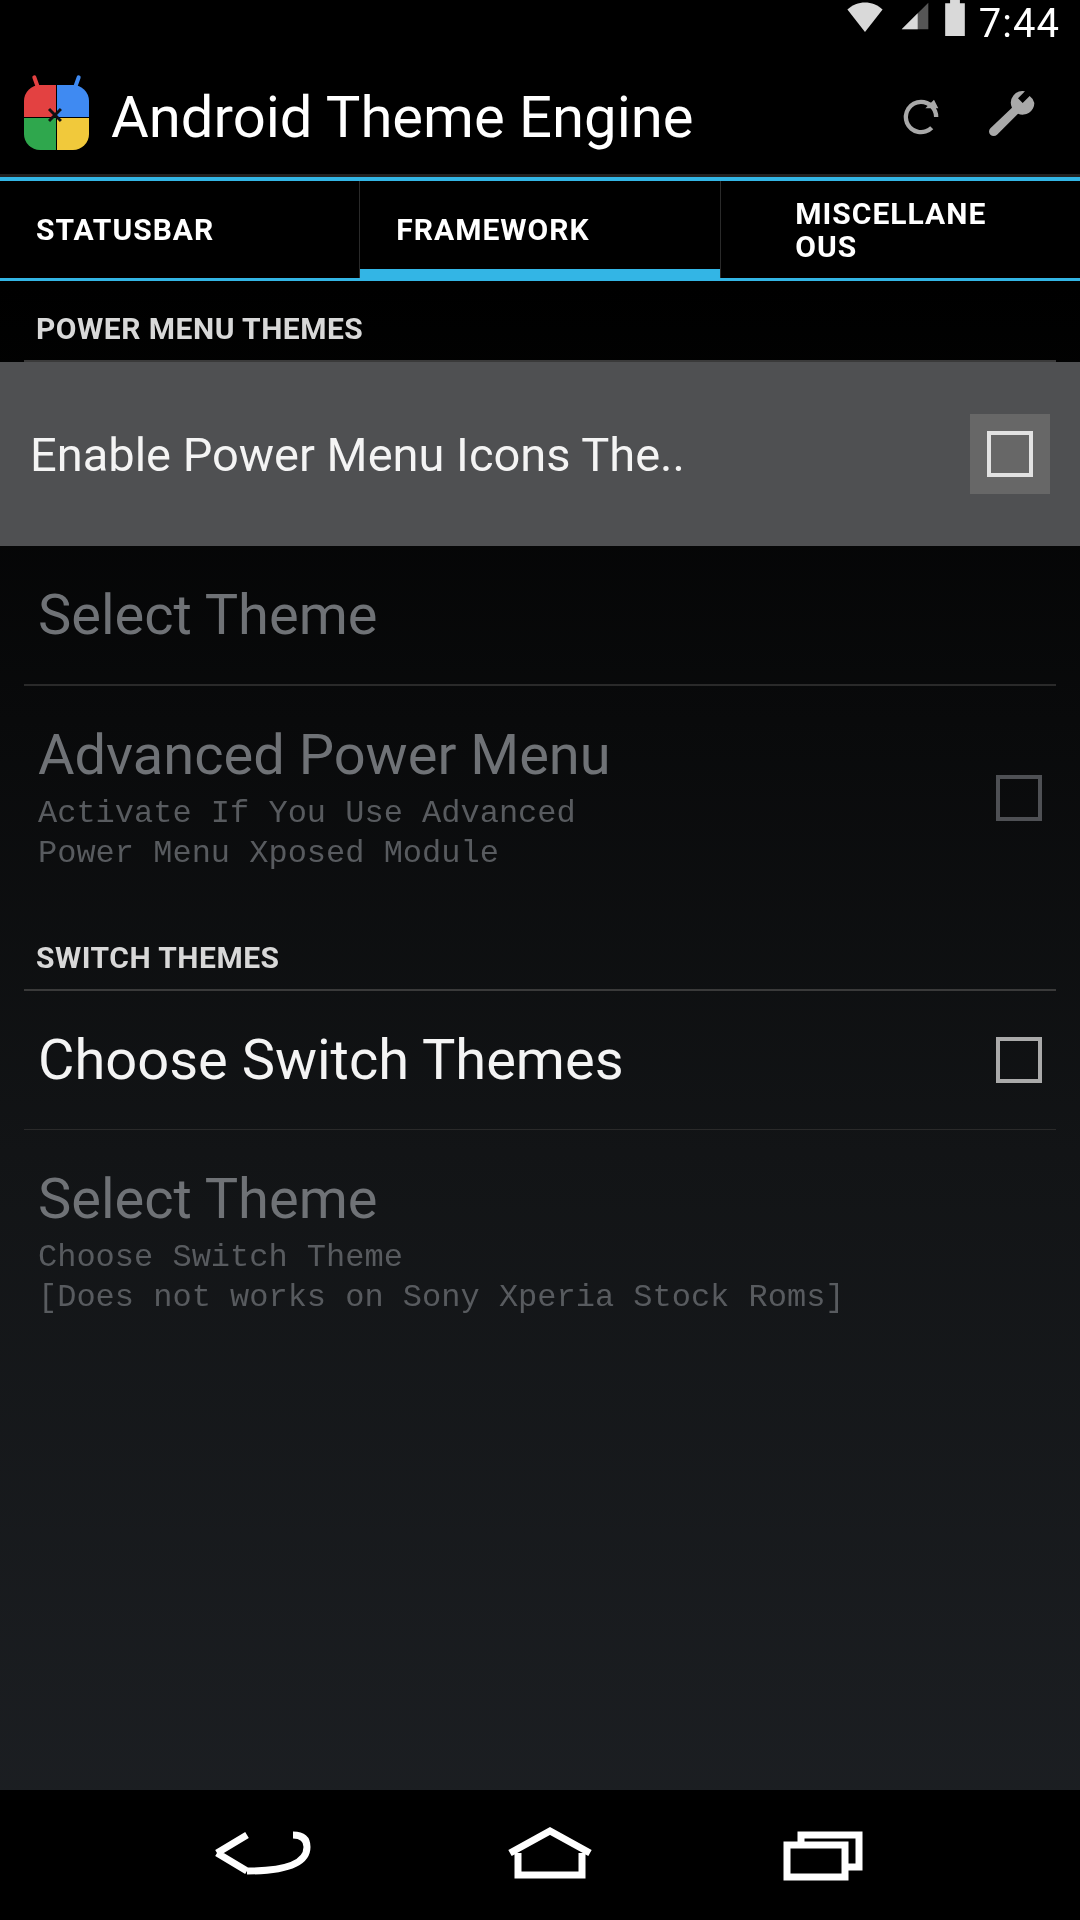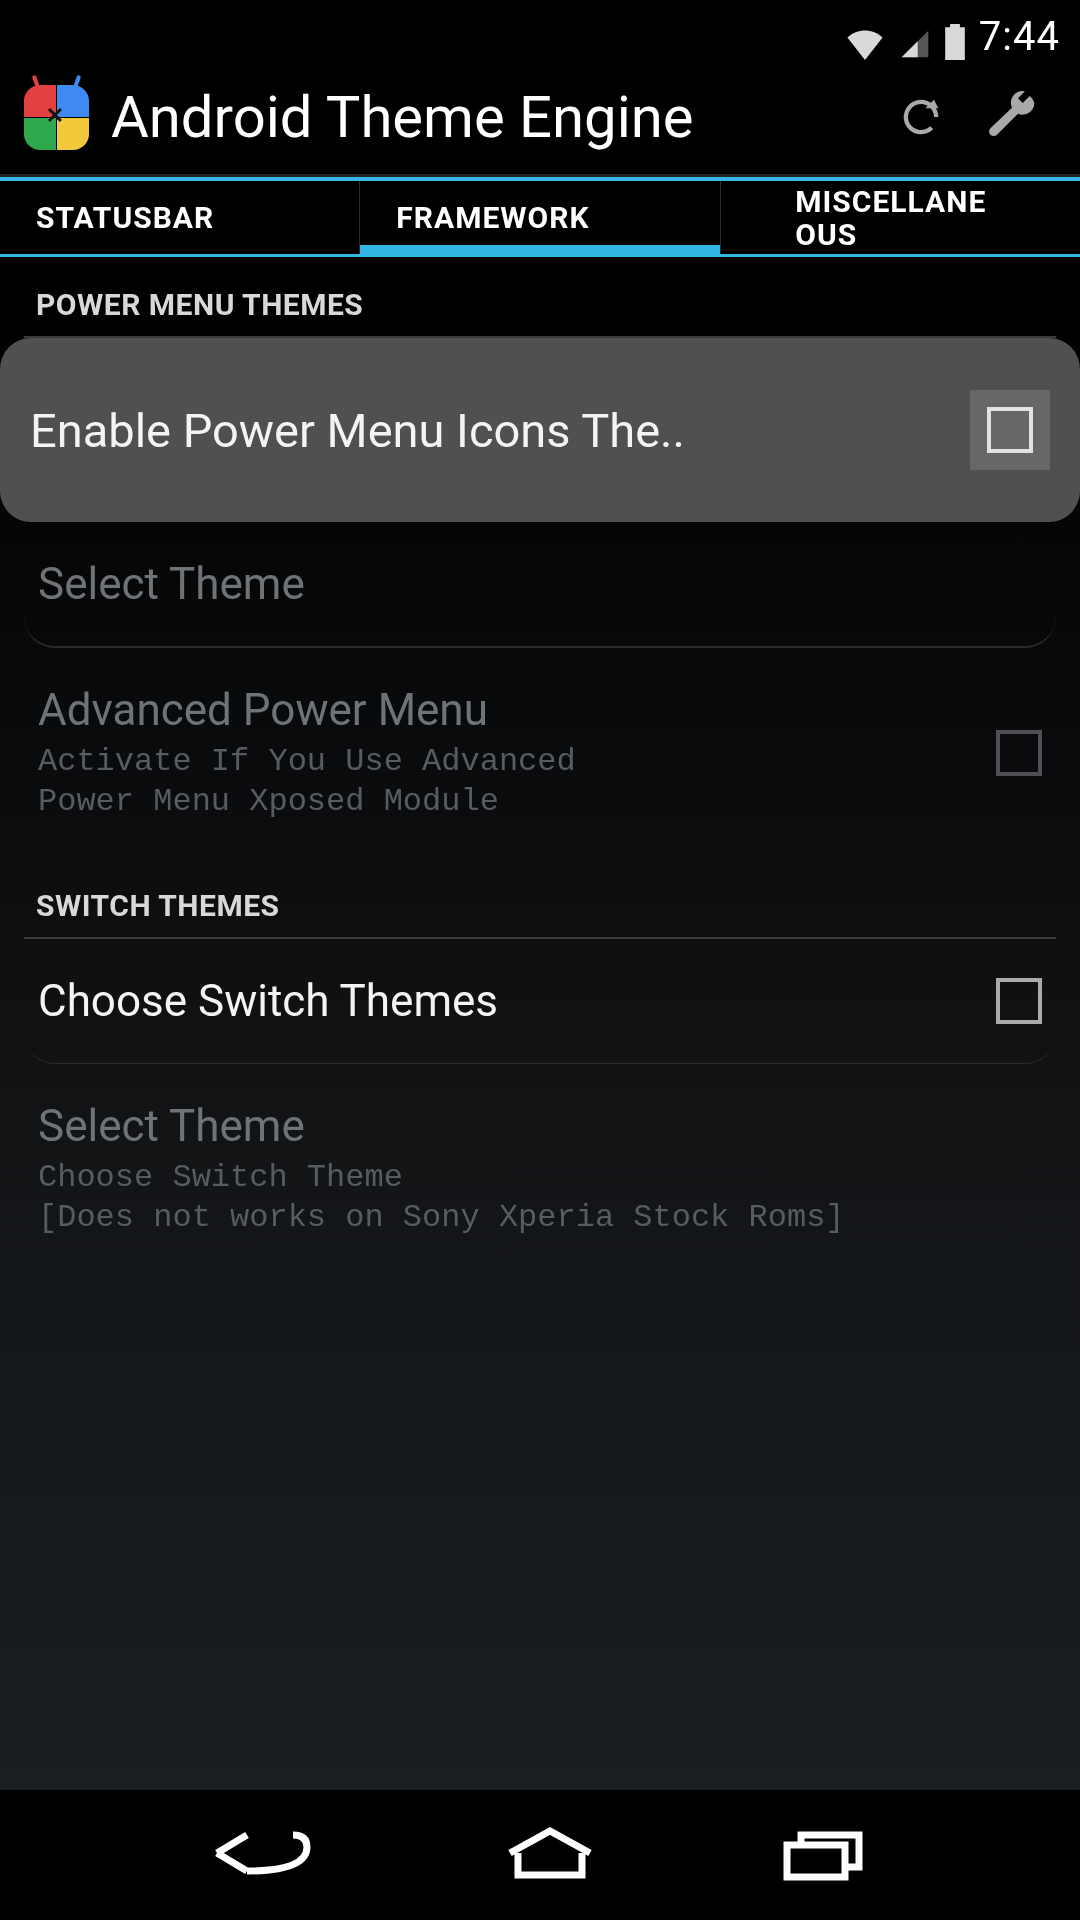--- a/index.html
+++ b/index.html
@@ -16,21 +16,21 @@
     height: 1920px;
     display: flex;
     flex-direction: column;
     background: linear-gradient(#000 0%, #000 15%, #121416 60%, #1d2024 100%);
   }
   
   .status-bar {
     height: 60px;
     display: flex;
     justify-content: flex-end;
-    align-items: flex-end;
+    align-items: flex-start;
     padding: 0 20px;
     gap: 14px;
     background: #000;
   }
   .status-bar .clock {
     font-size: 40px;
     color: #fff;
     font-weight: 400;
     letter-spacing: 1px;
   }
@@ -71,21 +71,21 @@
   }
   .ab-icon {
     width: 90px;
     display:flex;align-items:center;justify-content:center;
   }
   .ab-icon svg { fill:#a9a9a9; }
   .accent-line { height:4px; background:#33b5e5; }
   
   .tabs {
     display: flex;
-    height: 76px;
+    height: 100px;
     background: #000;
     border-bottom: 3px solid #33b5e5;
   }
   .tab {
     flex: 1;
     display: flex;
     align-items: center;
     padding: 0 36px;
     position: relative;
     border-right: 1px solid #2a2a2a;
@@ -113,25 +113,24 @@
     letter-spacing: 0.5px;
     padding: 30px 12px 14px 12px;
     border-bottom: 2px solid #3a3a3a;
   }
   .pref {
     display:flex;
     align-items:center;
     padding: 36px 14px;
     border-bottom: 1px solid #2a2a2a;
     gap: 28px;
-    border-radius: 31px;
   }
   .pref .texts { flex:1; min-width:0; }
   .pref .title {
-    font-size: 44px;
+    font-size: 56px;
     color: #f4f4f4;
     white-space: nowrap;
     overflow: hidden;
     text-overflow: ellipsis;
   }
   .pref .summary {
     font-size: 32px;
     color: #8a8a8a;
     margin-top: 6px;
     line-height: 1.25;

